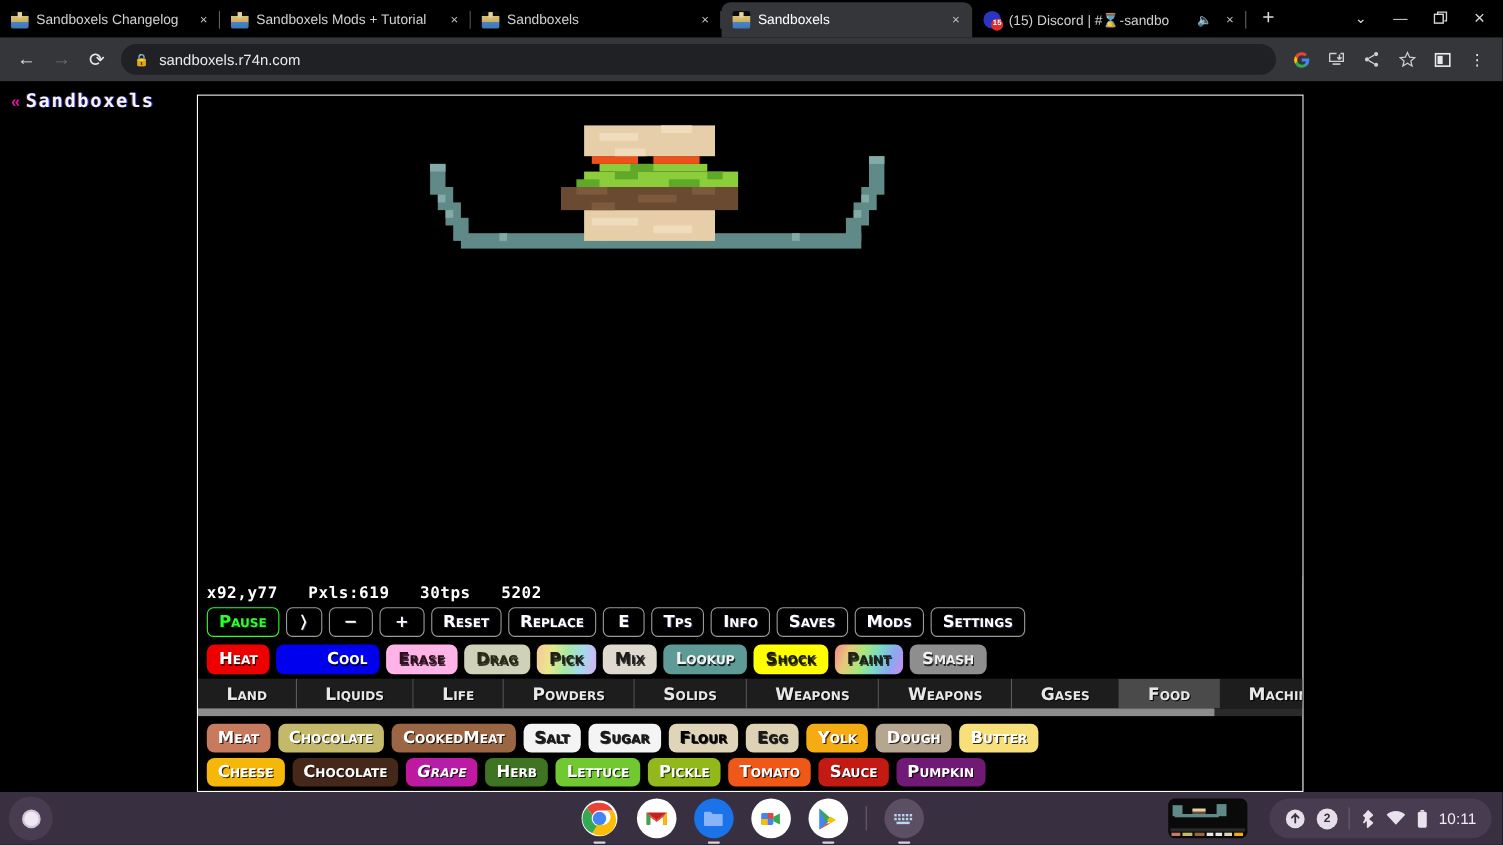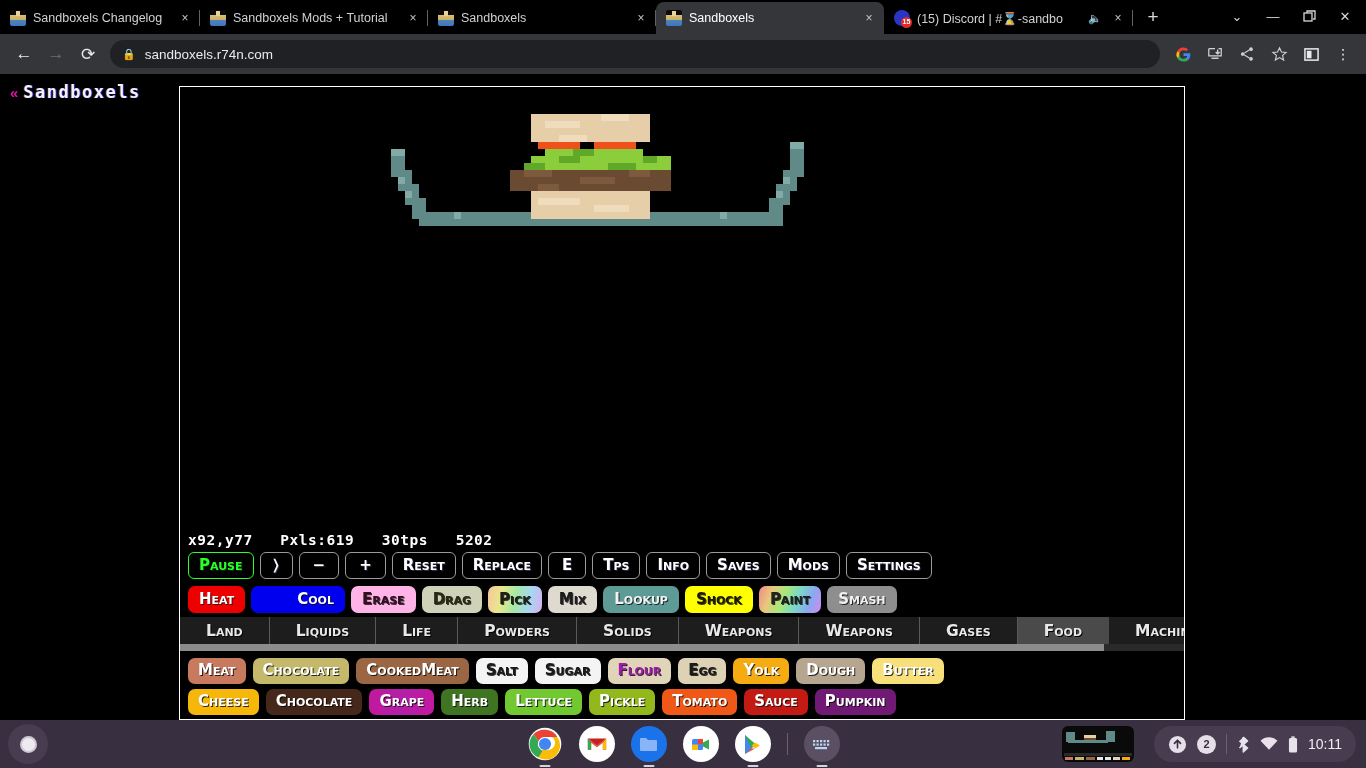--- a/index.html
+++ b/index.html
@@ -378,30 +378,30 @@
         <div class="thumb"></div>
       </div>
 
       <div id="elements-panel">
         <div class="el-row" id="el-row-1">
             <button class="el-btn" style="background: rgb(200, 122, 94); color: rgb(255, 255, 255);">Meat</button>
             <button class="el-btn" style="background: rgb(196, 185, 106); color: rgb(255, 255, 255);">Chocolate</button>
             <button class="el-btn" style="background: rgb(154, 102, 68); color: rgb(255, 255, 255);">CookedMeat</button>
             <button class="el-btn" style="background: rgb(244, 244, 244); color: rgb(26, 26, 26);">Salt</button>
             <button class="el-btn" style="background: rgb(244, 244, 244); color: rgb(26, 26, 26);">Sugar</button>
-            <button class="el-btn" style="background: rgb(224, 213, 184); color: #a21caf;">Flour</button>
+            <button class="el-btn" style="background: rgb(224, 213, 184); color: #000000;">Flour</button>
             <button class="el-btn" style="background: rgb(221, 210, 180); color: rgb(26, 26, 26);">Egg</button>
             <button class="el-btn" style="background: rgb(245, 171, 18); color: rgb(255, 255, 255);">Yolk</button>
             <button class="el-btn" style="background: rgb(182, 166, 143); color: rgb(255, 255, 255);">Dough</button>
             <button class="el-btn" style="background: rgb(247, 224, 122); color: rgb(255, 255, 255);">Butter</button>
           </div>
         <div class="el-row" id="el-row-2">
             <button class="el-btn" style="background: rgb(245, 183, 10); color: rgb(255, 255, 255);">Cheese</button>
             <button class="el-btn" style="background: rgb(70, 40, 26); color: rgb(255, 255, 255);">Chocolate</button>
-            <button class="el-btn" style="background: linear-gradient(100deg, rgb(194, 24, 156), rgb(180, 31, 168), rgb(196, 24, 160)); color: rgb(255, 255, 255);">Grape</button>
+            <button class="el-btn" style="background: linear-gradient(100deg, rgb(194, 24, 156), rgb(180, 31, 168), rgb(196, 24, 160)); color: rgb(255, 255, 255); font-style: italic;">Grape</button>
             <button class="el-btn" style="background: rgb(63, 117, 34); color: rgb(255, 255, 255);">Herb</button>
             <button class="el-btn" style="background: rgb(114, 200, 48); color: rgb(255, 255, 255);">Lettuce</button>
             <button class="el-btn" style="background: rgb(147, 184, 28); color: rgb(255, 255, 255);">Pickle</button>
             <button class="el-btn" style="background: rgb(240, 88, 24); color: rgb(255, 255, 255);">Tomato</button>
             <button class="el-btn" style="background: rgb(196, 26, 20); color: rgb(255, 255, 255);">Sauce</button>
             <button class="el-btn" style="background: #701a75; color: rgb(255, 255, 255);">Pumpkin</button>
           </div>
       </div>
     </div>
   </div>

